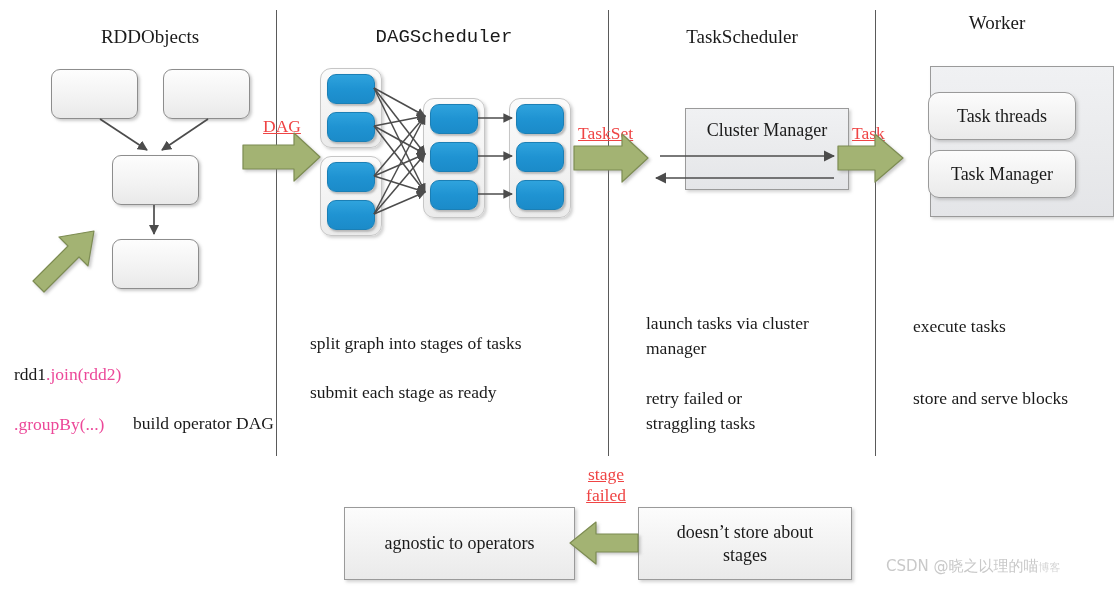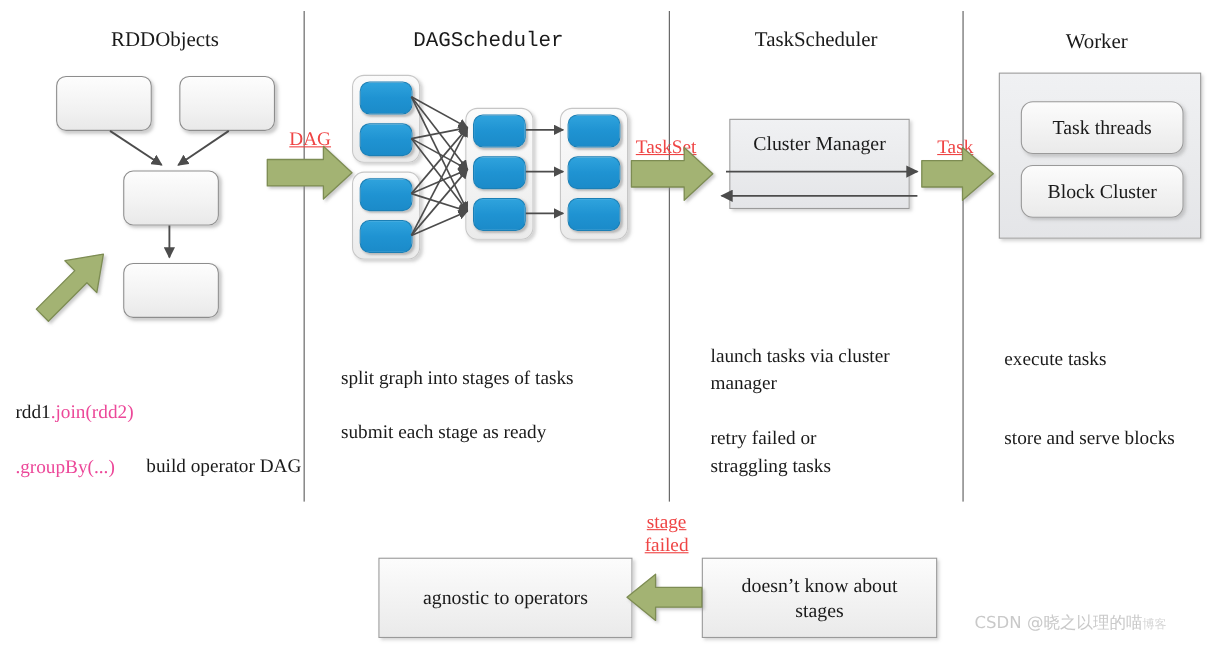--- a/index.html
+++ b/index.html
@@ -60,20 +60,21 @@
     border:1px solid #9a9a9a;
     background:linear-gradient(180deg,#fcfcfc 0%,#f2f2f2 55%,#eaeaea 100%);
     box-shadow:2px 2px 3px rgba(130,130,130,.35);
     display:flex;align-items:center;justify-content:center;
     font-size:18px;
     text-align:center;
     line-height:1.25;
   }
   .rect-box.plainfill{
     background:linear-gradient(180deg,#f0f1f3 0%,#e9eaec 60%,#e4e5e8 100%);
+    margin-left:22px;
   }
   .round-rect{
     border-radius:11px;
   }
 
   
   .desc{
     position:absolute;
     font-size:17.5px;
     line-height:1.45;
@@ -111,21 +112,21 @@
   .watermark .sub{font-size:11px;color:#d6d6d6;}
 </style>
 </head>
 <body>
 
 <div id="stage">
 
   <div class="col-header abs" style="left:50px;top:26px;width:200px;">RDDObjects</div>
   <div class="col-header abs" style="left:344px;top:26px;width:200px;font-family:Liberation Mono, monospace;">DAGScheduler</div>
   <div class="col-header abs" style="left:642px;top:26px;width:200px;">TaskScheduler</div>
-  <div class="col-header abs" style="left:897px;top:28px;width:200px;">Worker</div>
+  <div class="col-header abs" style="left:897px;top:12px;width:200px;">Worker</div>
 
   <div class="divider" style="left:276px;top:10px;height:446px;"></div>
   <div class="divider" style="left:608px;top:10px;height:446px;"></div>
   <div class="divider" style="left:875px;top:10px;height:446px;"></div>
 
   <div class="rdd-box" style="left:51px;top:69px;width:85px;height:48px;"></div>
   <div class="rdd-box" style="left:163px;top:69px;width:85px;height:48px;"></div>
   <div class="rdd-box" style="left:112px;top:155px;width:85px;height:48px;"></div>
   <div class="rdd-box" style="left:112px;top:239px;width:85px;height:48px;"></div>
 
@@ -165,35 +166,35 @@
   <div class="desc" style="left:646px;top:311px;width:220px;">launch tasks via cluster
 manager</div>
   <div class="desc" style="left:646px;top:386px;width:220px;">retry failed or
 straggling tasks</div>
 
   <div class="rect-box plainfill" style="left:908px;top:66px;width:182px;height:149px;"></div>
   <div class="rect-box round-rect" style="left:928px;top:92px;width:146px;height:46px;">
     <span>Task threads</span>
   </div>
   <div class="rect-box round-rect" style="left:928px;top:150px;width:146px;height:46px;">
-    <span>Block Cluster</span>
+    <span>Task Manager</span>
   </div>
 
   <div class="desc" style="left:913px;top:314px;width:200px;">execute tasks</div>
   <div class="desc" style="left:913px;top:386px;width:200px;">store and serve blocks</div>
 
   <div class="conn-label" style="left:263px;top:116px;">DAG</div>
   <div class="conn-label" style="left:578px;top:123px;">TaskSet</div>
   <div class="conn-label" style="left:852px;top:123px;">Task</div>
 
   <div class="rect-box" style="left:344px;top:507px;width:229px;height:71px;">
     <span>agnostic to operators</span>
   </div>
   <div class="rect-box" style="left:638px;top:507px;width:212px;height:71px;">
-    <span style="white-space:pre-line;">doesn’t know about
+    <span style="white-space:pre-line;">doesn’t store about
 stages</span>
   </div>
   <div class="conn-label two-line" style="left:573px;top:464px;width:66px;">stage
 failed</div>
 
   <div class="watermark" style="left:886px;top:557px;">
     <span>CSDN @晓之以理的喵</span><span class="sub">博客</span>
   </div>
 
   <svg class="overlay" viewBox="0 0 1114 589">

